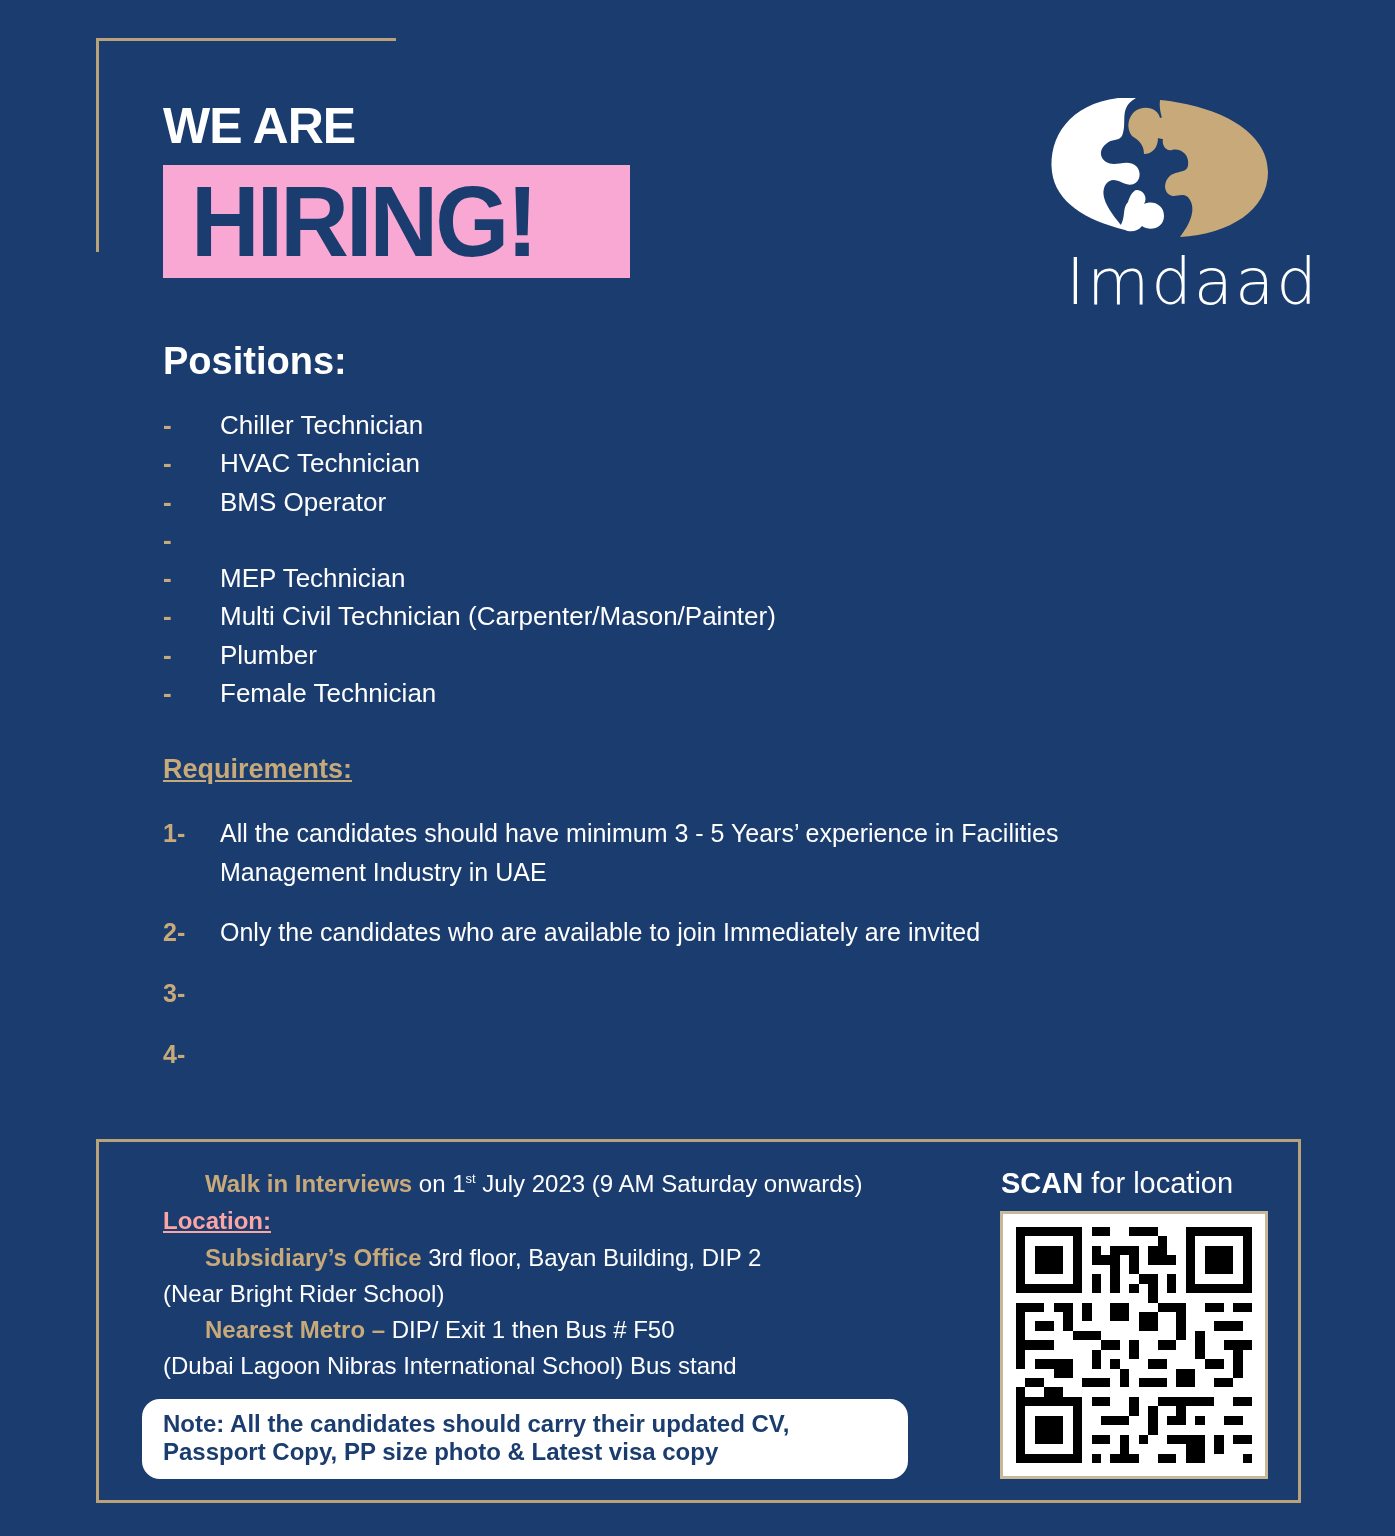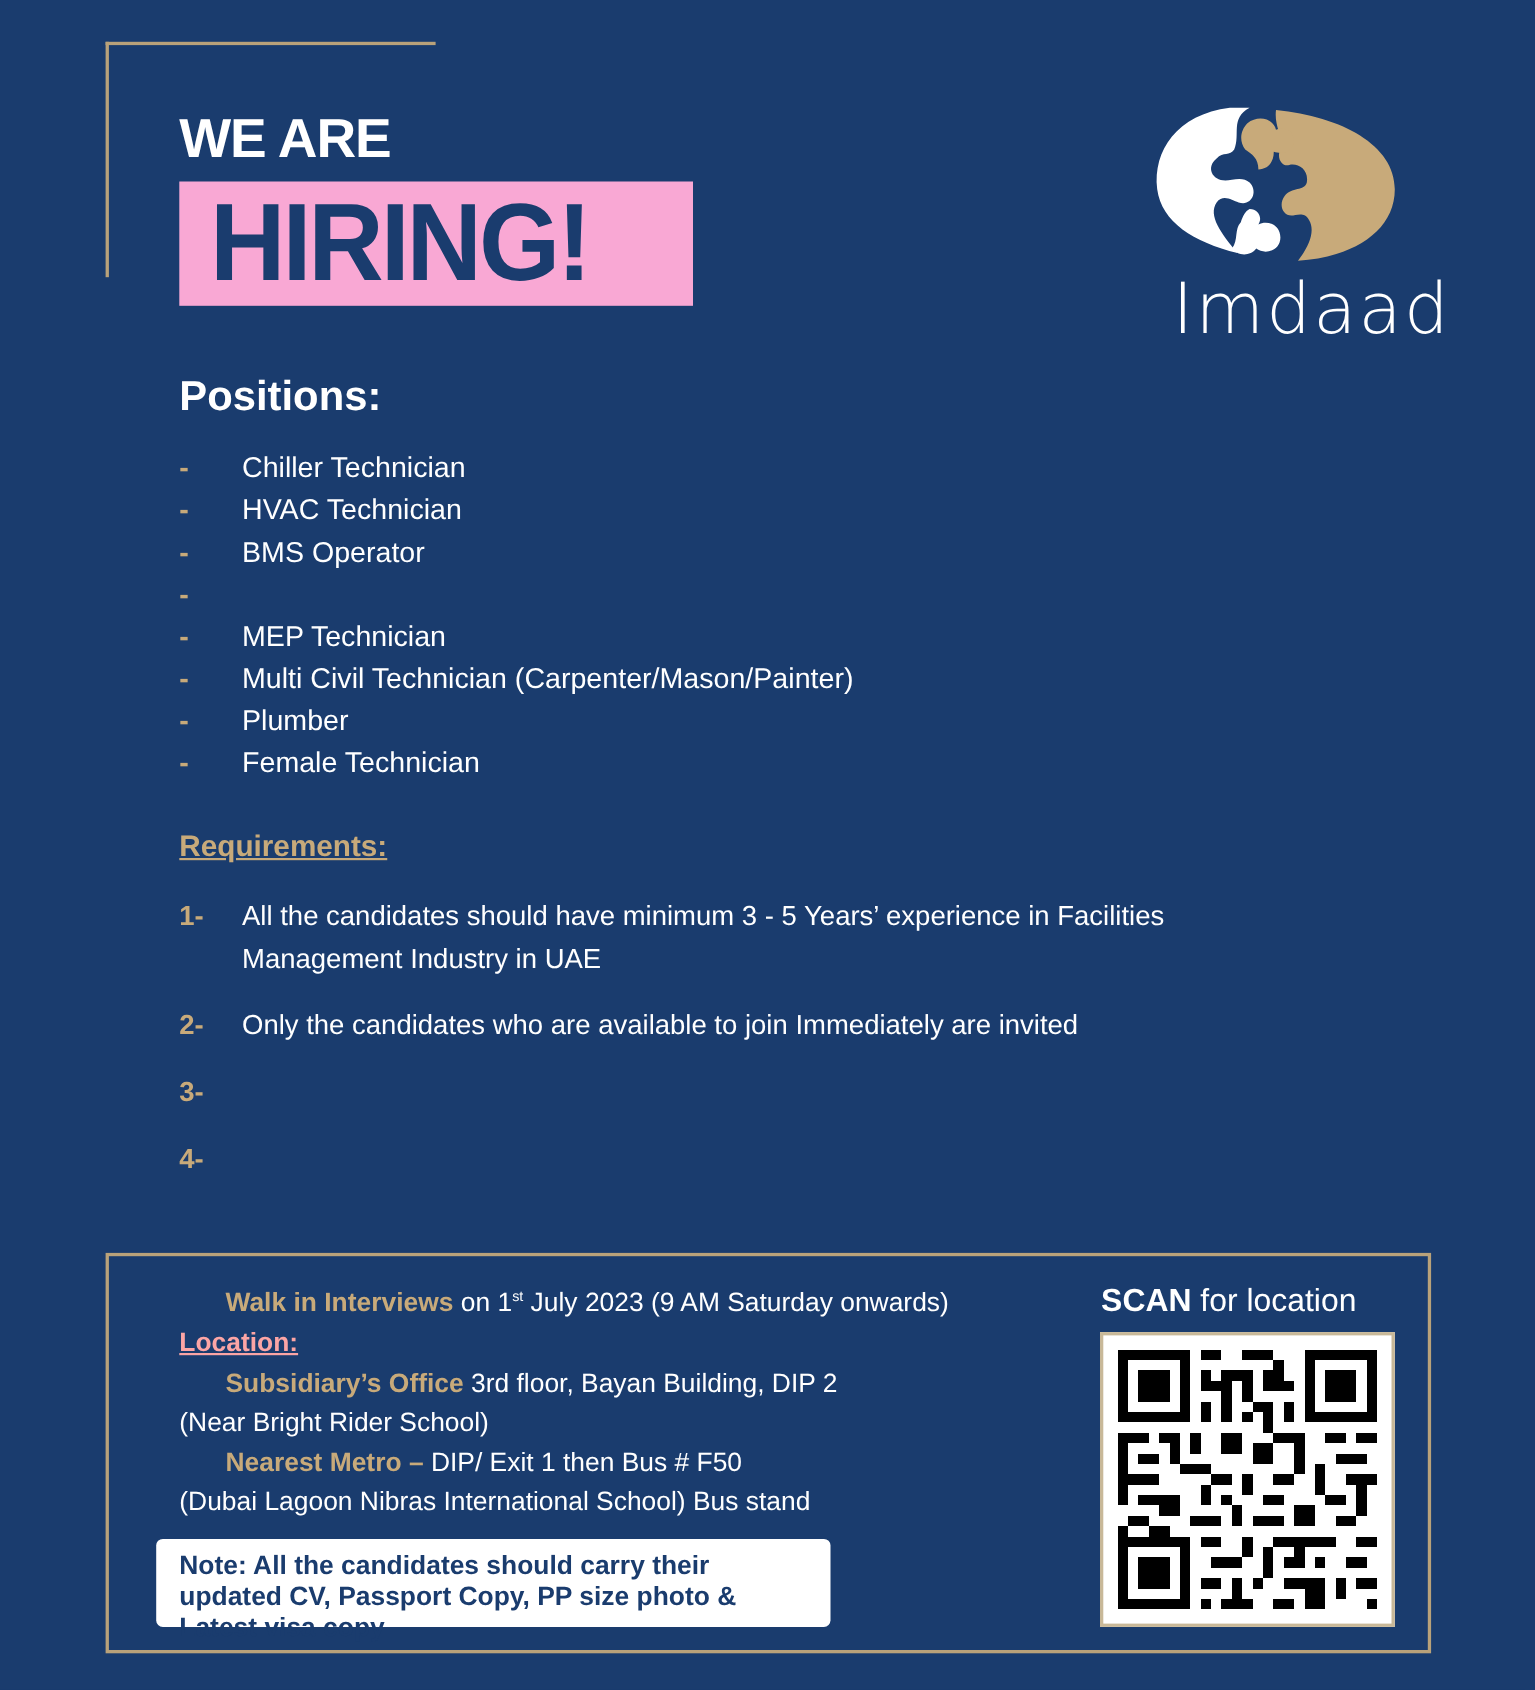--- a/index.html
+++ b/index.html
@@ -19,21 +19,21 @@
   .pos-list li { height:38.3px; font-size:26px; line-height:38px; display:flex; }
   .dash { width:57px; color:#c8aa7a; font-weight:bold; }
   .req-title { position:absolute; left:163px; top:752px; font-size:27px; font-weight:bold; color:#c8aa7a; text-decoration:underline; line-height:34px; }
   .req-item { position:absolute; left:163px; display:flex; font-size:25px; line-height:39px; width:1030px; }
   .req-num { width:57px; color:#c8aa7a; font-weight:bold; flex:0 0 57px; }
   .walk-box { position:absolute; left:96px; top:1139px; width:1199px; height:358px; border:3px solid #b9a27a; }
   .walk-line { position:absolute; left:163px; font-size:24px; line-height:34px; white-space:nowrap; }
   .gold-b { color:#c8aa7a; font-weight:bold;margin-left:42px; }
   .loc-label { color:#fca5a5; font-weight:bold; text-decoration:underline; }
   sup { font-size:13px; }
-  .note { position:absolute; left:142px; top:1399px; width:613px; height:80px; background:#ffffff; border-radius:6px; color:#1a3c6e; font-weight:bold; font-size:24px; line-height:28px; box-sizing:border-box; padding:11px 21px; }
+  .note { position:absolute; left:142px; top:1399px; width:766px; height:80px; background:#ffffff; border-radius:18px; color:#1a3c6e; font-weight:bold; font-size:24px; line-height:28px; box-sizing:border-box; padding:11px 21px; }
   .scan { position:absolute; left:1001px; top:1165px; font-size:29px; line-height:36px; }
   .qr-frame { position:absolute; left:1000px; top:1211px; width:268px; height:268px; background:#ffffff; border:3px solid #c8b898; box-sizing:border-box; }
   .qr-frame svg { position:absolute; left:13px; top:13px; }
 </style>
 </head>
 <body>
 
 <div class="corner-h"></div>
 <div class="corner-v"></div>
 

